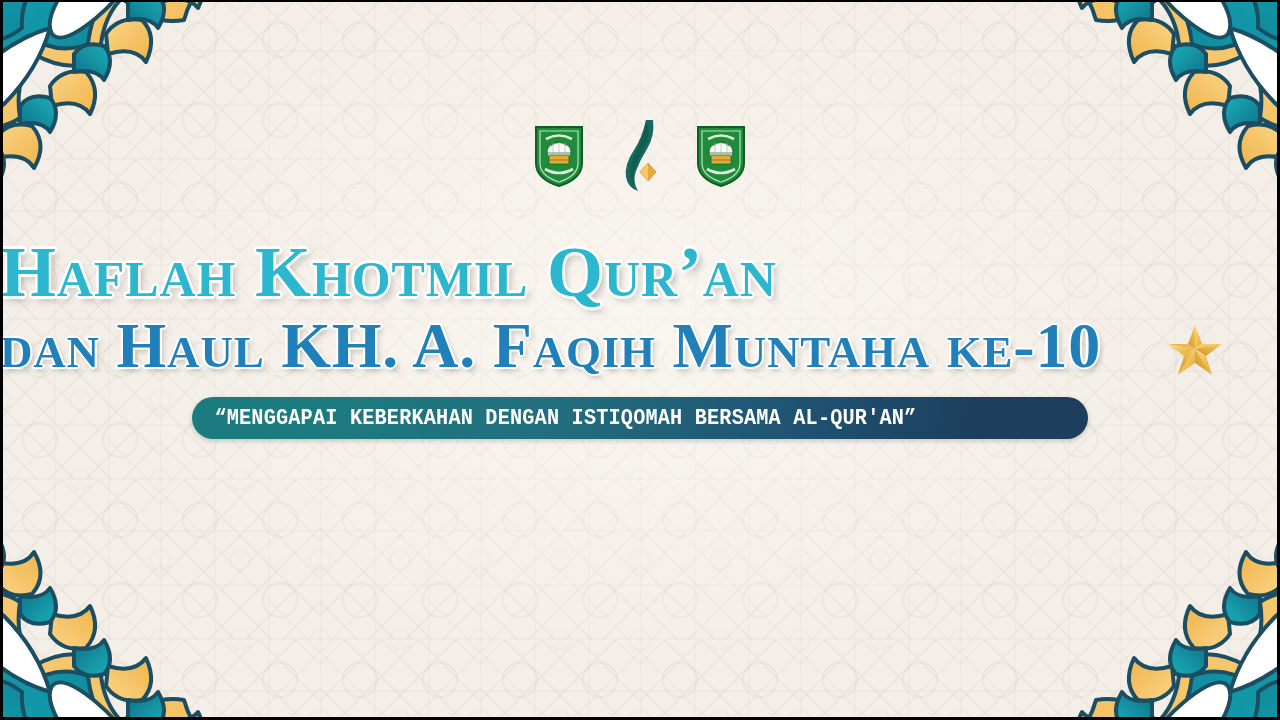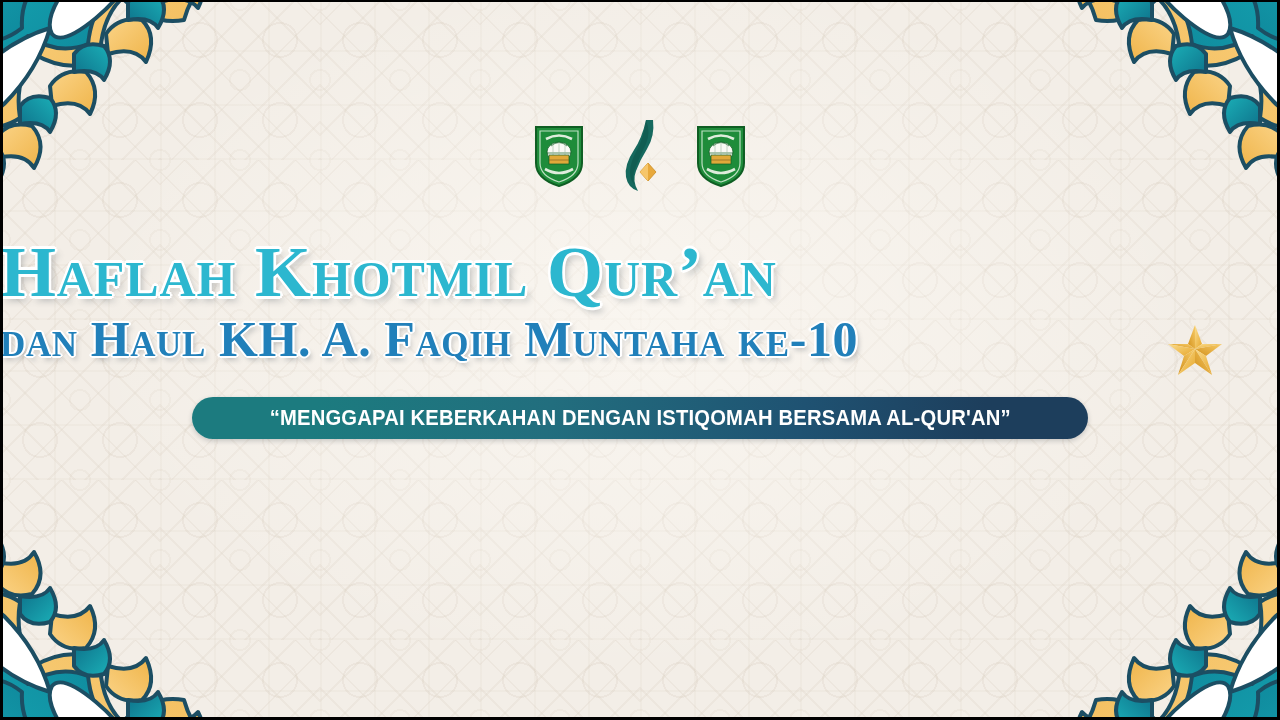--- a/index.html
+++ b/index.html
@@ -75,42 +75,43 @@
     font-size:72px;
     color:#2CB7CF;
     text-shadow:
       -1.6px -1.6px 0 #ffffff,  1.6px -1.6px 0 #ffffff,
       -1.6px  1.6px 0 #ffffff,  1.6px  1.6px 0 #ffffff,
       -2.6px 0 0 #ffffff, 2.6px 0 0 #ffffff,
        0 -2.6px 0 #ffffff, 0 2.6px 0 #ffffff,
        4px 5px 6px rgba(60,70,80,.30);
   }
   .title-sub {
-    font-size:50px;
+    font-size:64px;
     margin-top:6px;
     color:#2180BA;
     text-shadow:
       -1.4px -1.4px 0 #ffffff,  1.4px -1.4px 0 #ffffff,
       -1.4px  1.4px 0 #ffffff,  1.4px  1.4px 0 #ffffff,
       -2.3px 0 0 #ffffff, 2.3px 0 0 #ffffff,
        0 -2.3px 0 #ffffff, 0 2.3px 0 #ffffff,
        3px 4px 5px rgba(60,70,80,.30);
   }
 
   
   .banner-wrap {
     position:absolute; top:397px; left:0; width:100%;
     display:flex; justify-content:center;
   }
   .banner {
     width:896px; height:42px;
     border-radius:21px;
     background:linear-gradient(100deg,#1C7B7F 0%, #1C7B7F 14%, #226E7E 40%, #1F5272 68%, #1D3E5C 88%, #1D3E5C 100%);
-    display:flex; align-items:center; justify-content:center;
+    display:flex; align-items:center; 
     box-shadow:0 2px 5px rgba(40,50,60,.22);
+    font-family:Liberation Mono, monospace;
   }
   .banner-text {
     color:#ffffff;
     font-size:21.5px;
     font-weight:700;
     letter-spacing:.2px;
     transform:scaleX(.94);
     white-space:nowrap;
   }
 

